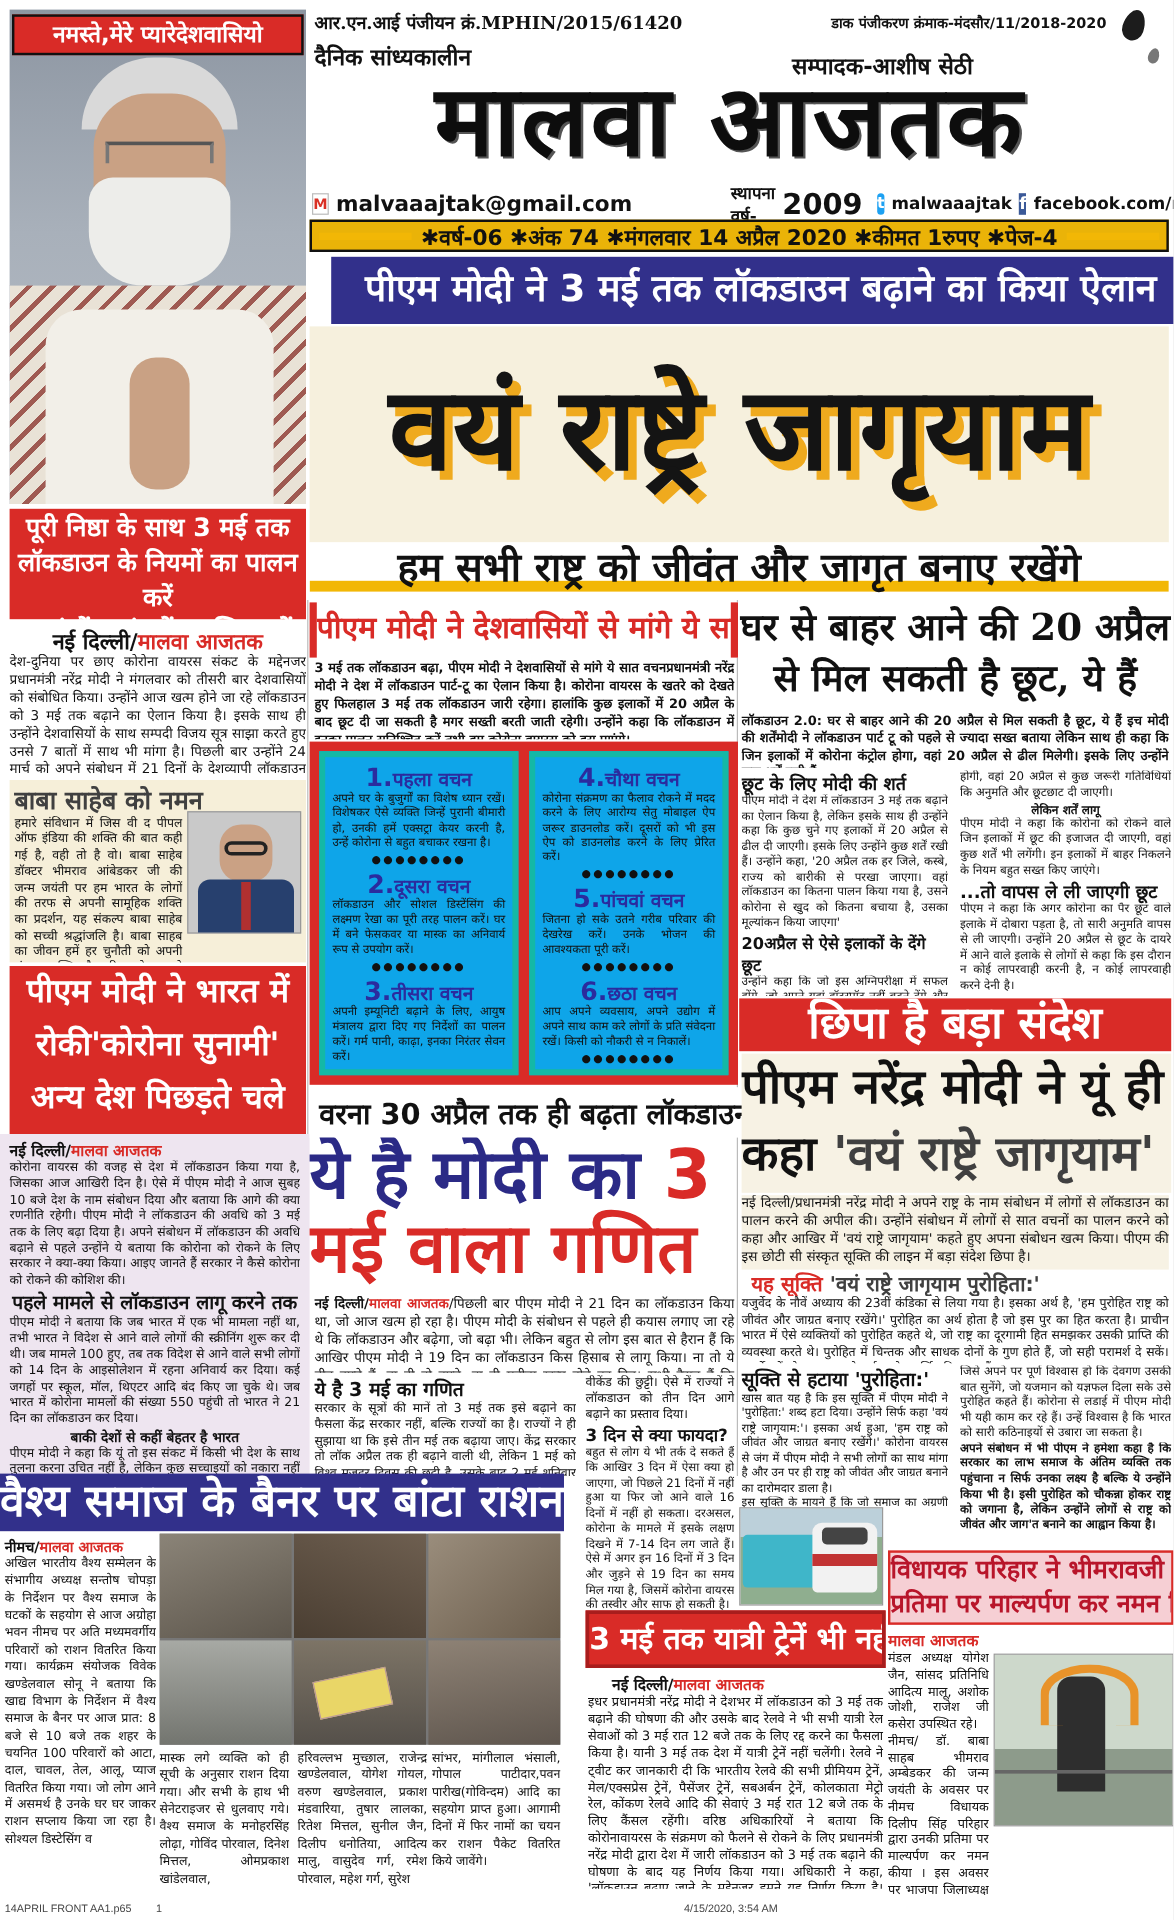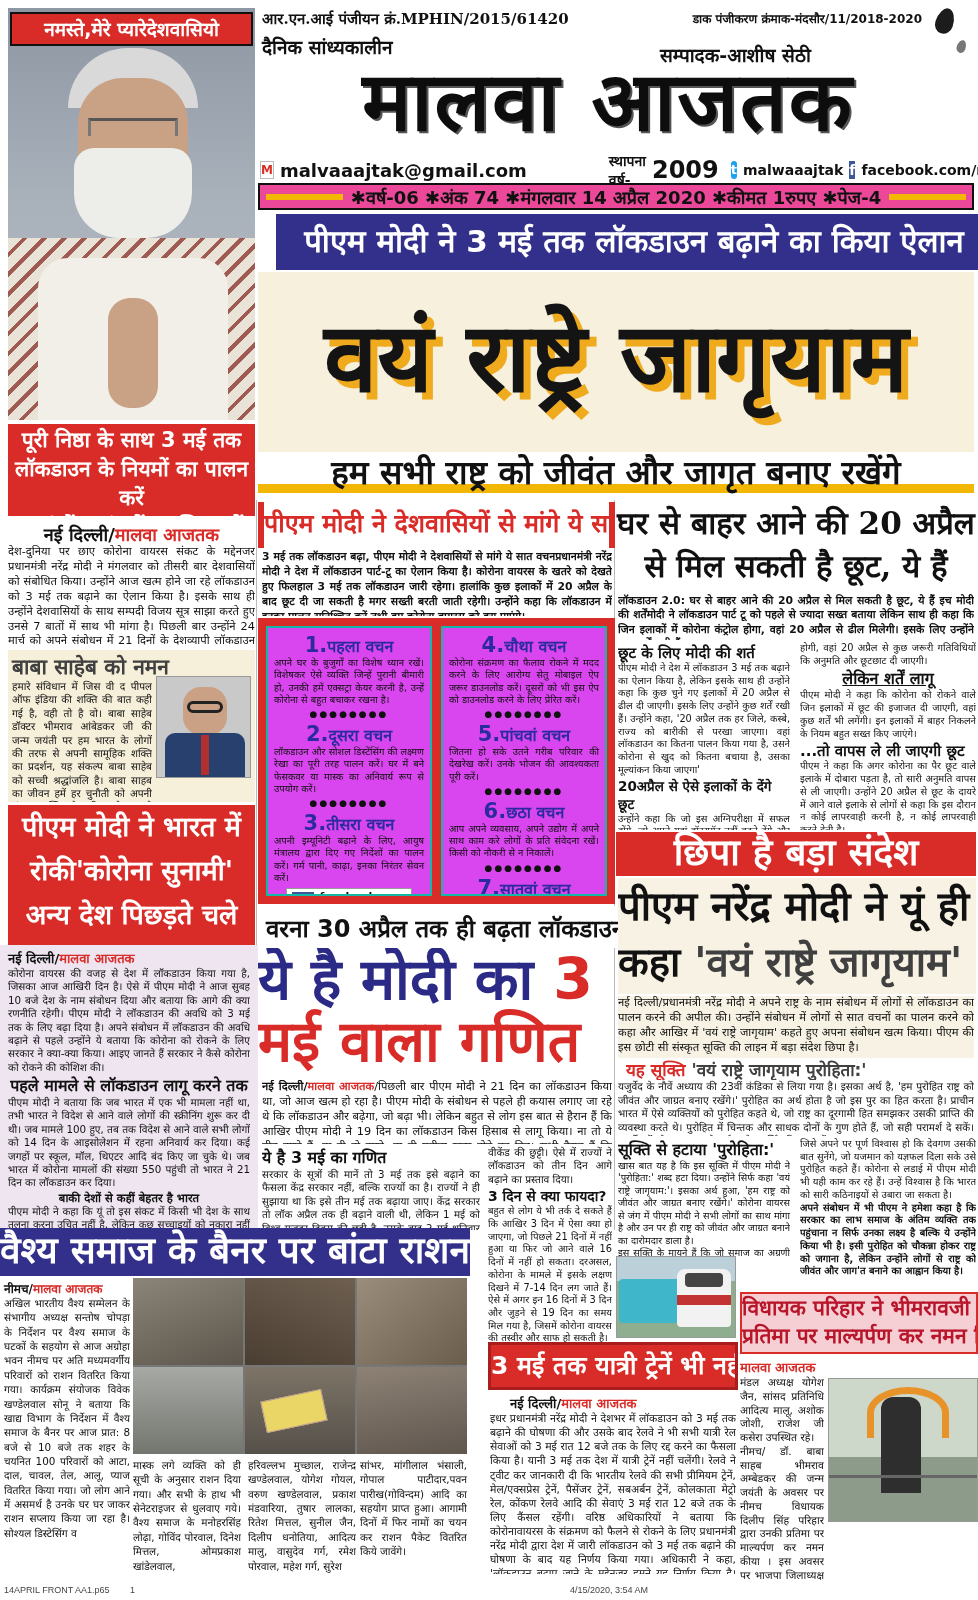--- a/index.html
+++ b/index.html
@@ -16,21 +16,21 @@
   .body-sm{font-size:10.3px;line-height:1.3;overflow:hidden;}
   .redbox{background:#d92b27;color:#fff;font-weight:bold;text-align:center;}
   .banner-navy{background:#32308b;color:#fff;font-weight:bold;text-align:center;}
   .vrule{width:1px;background:#bbb;}
   .subhd{font-weight:bold;text-align:center;}
   .byline{font-weight:bold;}
   .photo{overflow:hidden;}
   .dots{letter-spacing:2px;text-align:center;font-size:9px;color:#111;margin:3px 0;}
   .yline{height:6px;background:#f2b705;}
   .ink-drop{background:#1c1c1c;border-radius:50% 50% 50% 50%/62% 62% 38% 38%;transform:rotate(18deg);}
-  .vachan-panel{background:#d946ef;border:2px solid #14b8a6;padding:5px 6px;box-sizing:border-box;}
+  .vachan-panel{background:#0ea5e9;border:5px solid #14b8a6;padding:5px 6px;box-sizing:border-box;}
   .vnum{font-size:21px;font-weight:bold;color:#2b2b9e;}
   .vtitle{font-size:16px;font-weight:bold;color:#2b2b9e;}
   .vbody{font-size:9.6px;line-height:1.28;text-align:justify;}
   .fb-badge{display:flex;align-items:center;gap:5px;background:#fff;border:1px solid #999;padding:2px 5px;width:fit-content;margin:4px auto 0;}
   .fb-sq{width:22px;height:22px;background:#3b5998;color:#fff;font-weight:bold;font-size:17px;text-align:center;line-height:22px;}
   .sq-ic{display:inline-block;text-align:center;font-weight:bold;}
 </style>
 </head>
 <body>
 
@@ -65,21 +65,21 @@
     <span style="flex:0 0 70px;"></span>
     <span class="b" style="font-size:14px;">स्थापना वर्ष-</span>
     <span class="b" style="font-size:24px;">2009</span>
     <span style="flex:1;"></span>
     <span class="sq-ic" style="width:18px;height:18px;background:#1da1f2;color:#fff;font-size:13px;line-height:18px;border-radius:3px;">t</span>
     <span class="b" style="font-size:14px;">malwaaajtak</span>
     <span class="sq-ic" style="width:18px;height:18px;background:#3b5998;color:#fff;font-size:14px;line-height:18px;">f</span>
     <span class="b" style="font-size:14px;">facebook.com/malwaaajtak</span>
   </div>
 
-  <div class="abs" style="left:258px;top:183px;width:716px;height:27px;border:2px solid #111;display:flex;align-items:center;gap:8px;padding:0 6px;background:#ec4899;">
+  <div class="abs" style="left:258px;top:183px;width:716px;height:27px;border:2px solid #111;display:flex;align-items:center;gap:8px;padding:0 6px;background:#eab308;">
     <span class="yline" style="flex:1;"></span>
     <span class="b" style="font-size:18px;white-space:nowrap;">✱वर्ष-06 ✱अंक 74 ✱मंगलवार 14 अप्रैल 2020 ✱कीमत 1रुपए ✱पेज-4</span>
     <span class="yline" style="flex:1;"></span>
   </div>
 
   <div class="abs banner-navy" style="left:276px;top:214px;width:716px;height:56px;font-size:31px;line-height:54px;overflow:hidden;">
     <span>पीएम मोदी ने 3 मई तक लॉकडाउन बढ़ाने का किया ऐलान</span>
   </div>
 
   <div class="abs ctr" style="left:258px;top:272px;width:716px;height:180px;background:#f6f0dd;overflow:hidden;">
@@ -204,21 +204,21 @@
   </div>
   <div class="abs body-txt jst b" style="left:618px;top:594px;width:356px;height:46px;font-size:10.8px;">लॉकडाउन 2.0: घर से बाहर आने की 20 अप्रैल से मिल सकती है छूट, ये हैं इच मोदी की शर्तेंमोदी ने लॉकडाउन पार्ट टू को पहले से ज्यादा सख्त बताया लेकिन साथ ही कहा कि जिन इलाकों में कोरोना कंट्रोल होगा, वहां 20 अप्रैल से ढील मिलेगी। इसके लिए उन्होंने कुछ शर्तें रखी हैं...</div>
   <div class="abs" style="left:618px;top:642px;width:172px;height:188px;overflow:hidden;">
     <div class="b" style="font-size:15px;">छूट के लिए मोदी की शर्त</div>
     <div class="body-sm jst" style="font-size:9.8px;">पीएम मोदी ने देश में लॉकडाउन 3 मई तक बढ़ाने का ऐलान किया है, लेकिन इसके साथ ही उन्होंने कहा कि कुछ चुने गए इलाकों में 20 अप्रैल से ढील दी जाएगी। इसके लिए उन्होंने कुछ शर्तें रखी हैं। उन्होंने कहा, '20 अप्रैल तक हर जिले, कस्बे, राज्य को बारीकी से परखा जाएगा। वहां लॉकडाउन का कितना पालन किया गया है, उसने कोरोना से खुद को कितना बचाया है, उसका मूल्यांकन किया जाएगा'</div>
     <div class="b" style="font-size:13.5px;">20अप्रैल से ऐसे इलाकों के देंगे छूट</div>
     <div class="body-sm jst" style="font-size:9.8px;">उन्होंने कहा कि जो इस अग्निपरीक्षा में सफल होंगे, जो अपने यहां हॉटस्पॉट नहीं बढ़ने देंगे और जिनके हॉटस्पॉट में बदलने की आशंका भी कम</div>
   </div>
   <div class="abs" style="left:800px;top:642px;width:176px;height:188px;overflow:hidden;">
     <div class="body-sm jst" style="font-size:9.8px;">होगी, वहां 20 अप्रैल से कुछ जरूरी गतिविधियों कि अनुमति और छूटछाट दी जाएगी।</div>
-    <div class="b ctr" style="font-size:16px;text-decoration:underline;">लेकिन शर्तें लागू</div>
+    <div class="b ctr" style="font-size:10px;">लेकिन शर्तें लागू</div>
     <div class="body-sm jst" style="font-size:9.8px;">पीएम मोदी ने कहा कि कोरोना को रोकने वाले जिन इलाकों में छूट की इजाजत दी जाएगी, वहां कुछ शर्तें भी लगेंगी। इन इलाकों में बाहर निकलने के नियम बहुत सख्त किए जाएंगे।</div>
     <div class="b" style="font-size:15px;">...तो वापस ले ली जाएगी छूट</div>
     <div class="body-sm jst" style="font-size:9.8px;">पीएम ने कहा कि अगर कोरोना का पैर छूट वाले इलाके में दोबारा पड़ता है, तो सारी अनुमति वापस से ली जाएगी। उन्होंने 20 अप्रैल से छूट के दायरे में आने वाले इलाके से लोगों से कहा कि इस दौरान न कोई लापरवाही करनी है, न कोई लापरवाही करने देनी है।</div>
   </div>
 
   <div class="abs redbox" style="left:616px;top:832px;width:360px;height:44px;font-size:37px;line-height:42px;overflow:hidden;">
     <span>छिपा है बड़ा संदेश</span>
   </div>
   <div class="abs" style="left:618px;top:878px;width:358px;height:116px;overflow:hidden;background:#f7f2e4;">
     <div class="b" style="font-size:40px;line-height:56px;white-space:nowrap;">पीएम नरेंद्र मोदी ने यूं ही नहीं</div>

